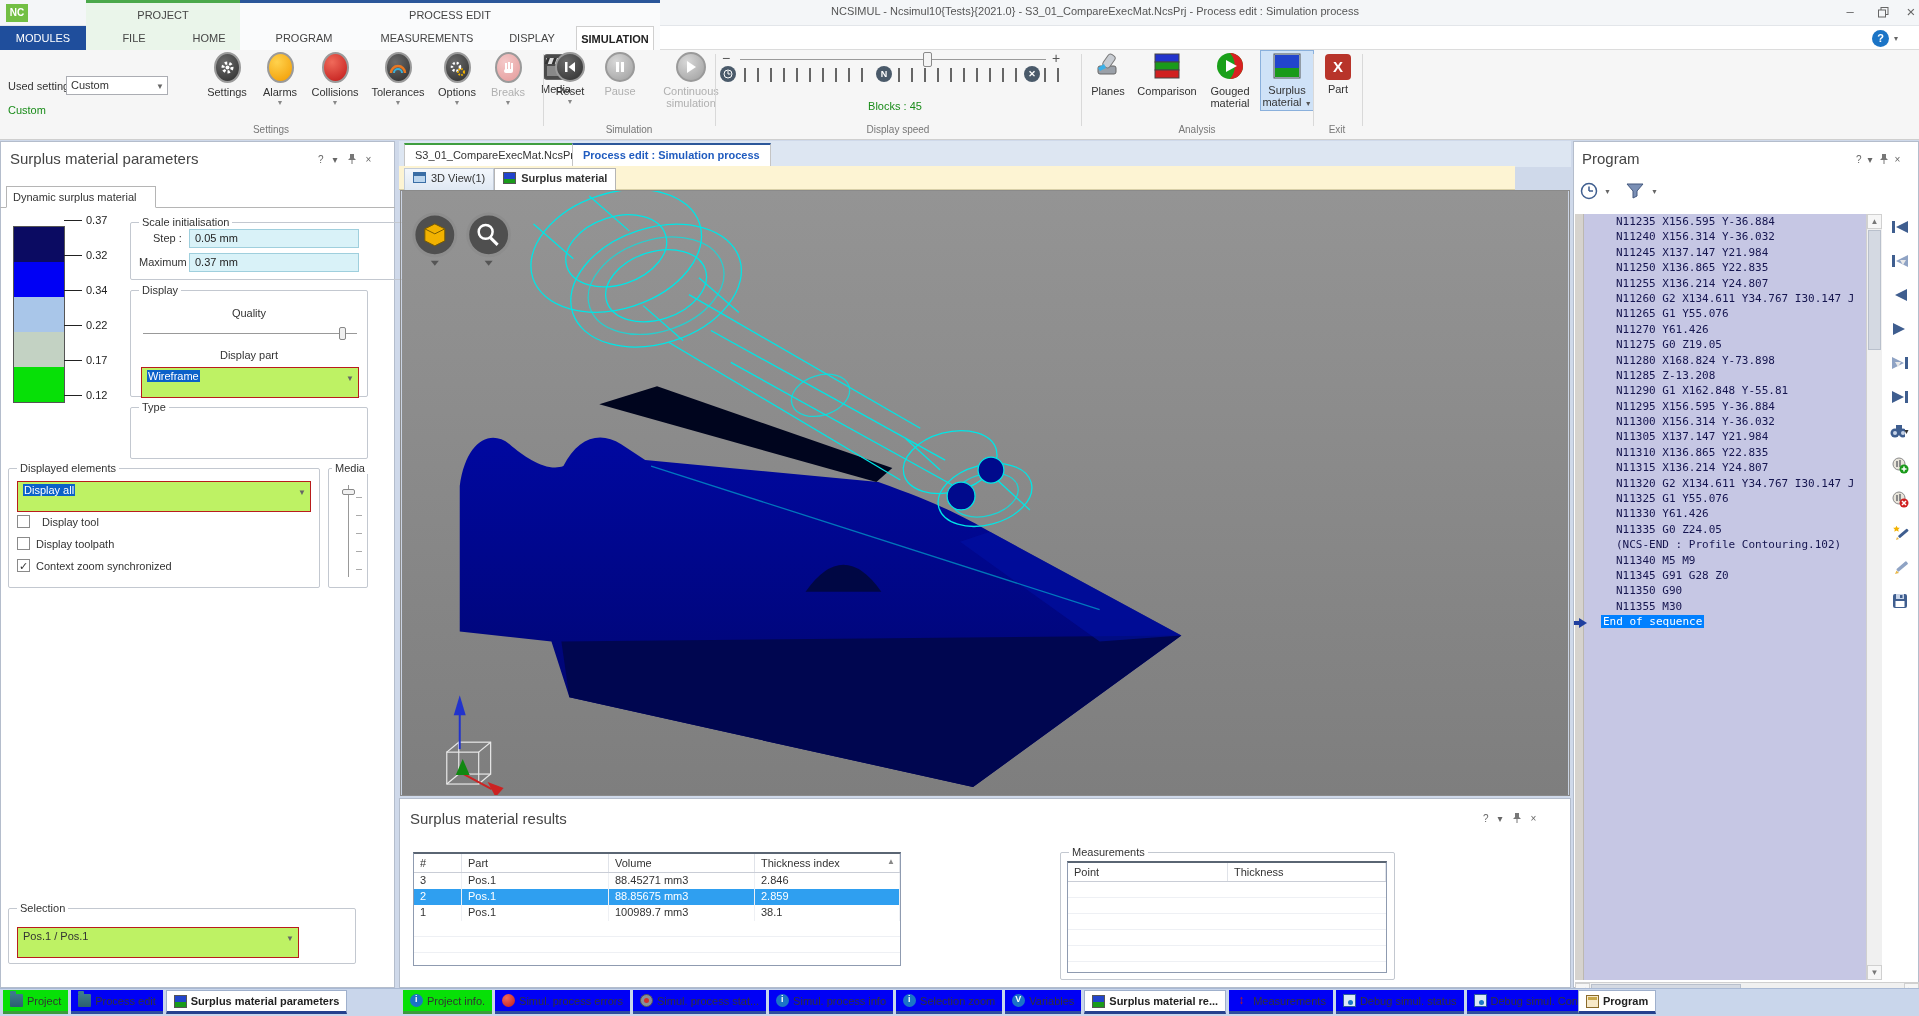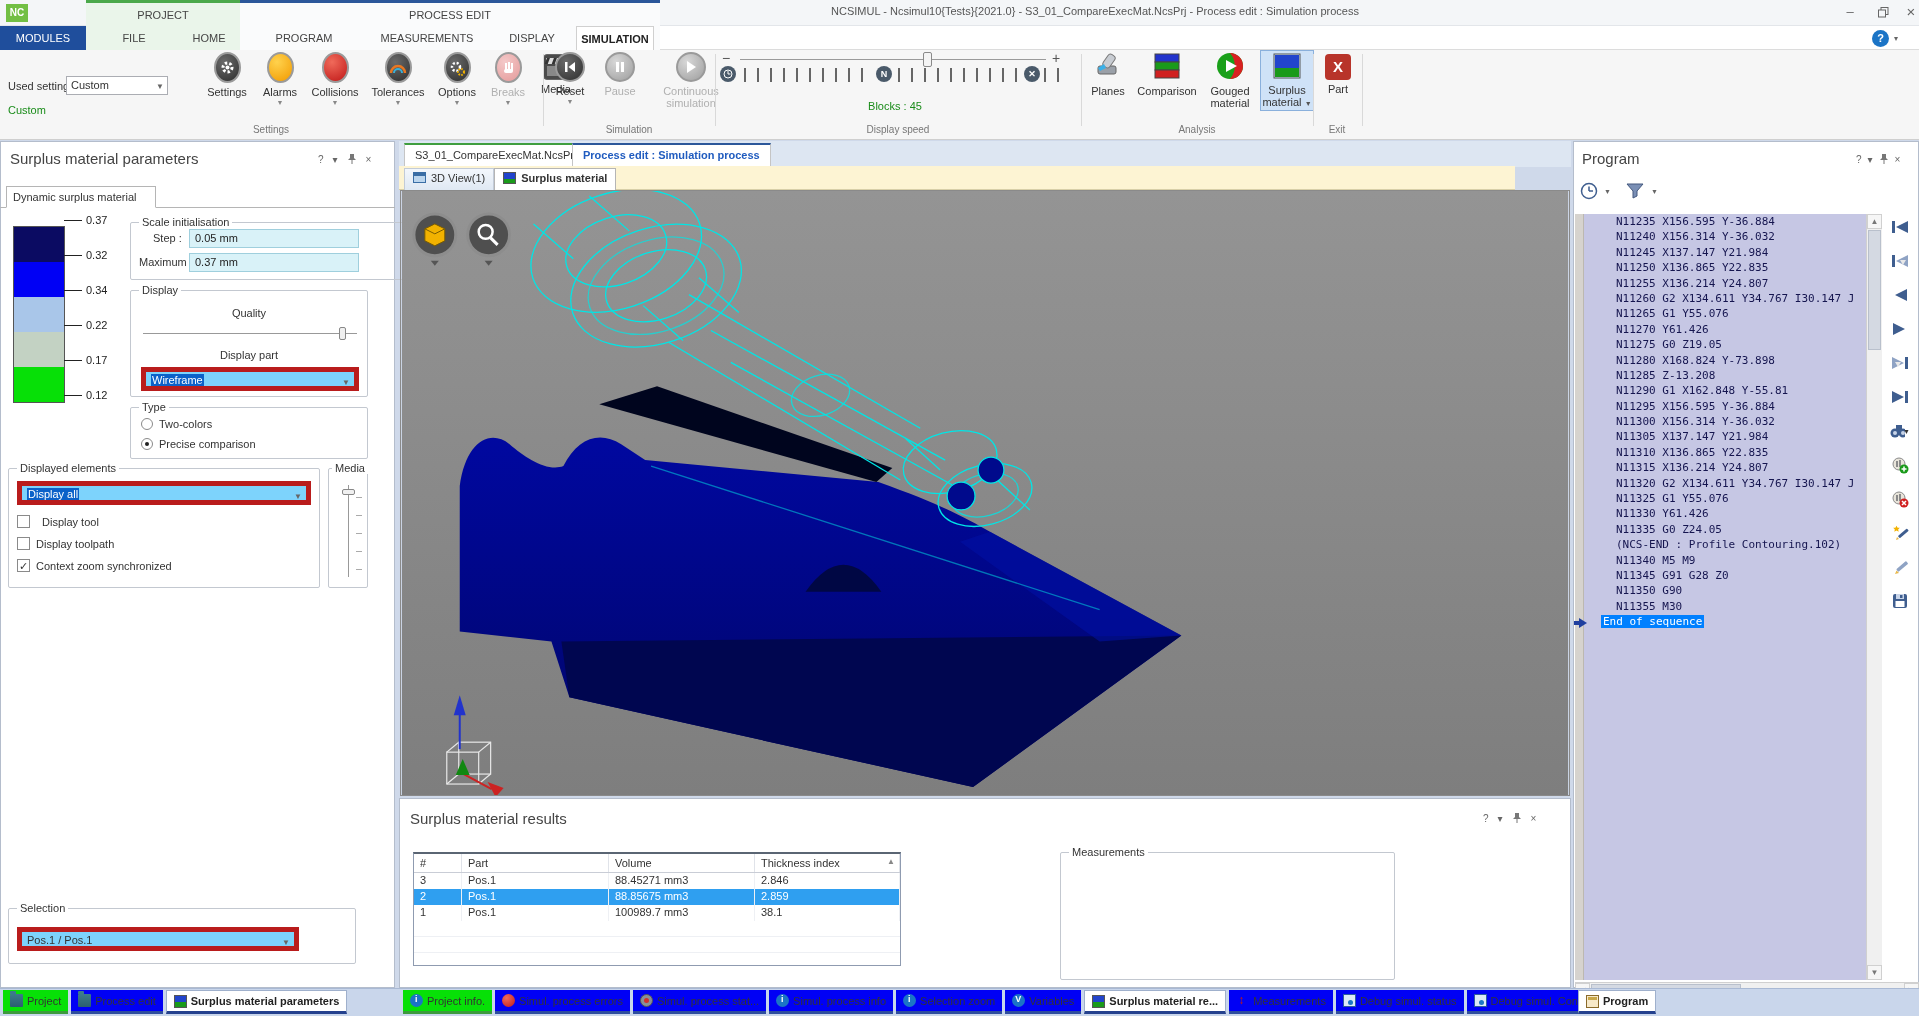--- a/index.html
+++ b/index.html
@@ -53,21 +53,21 @@
   .closeicon{width:26px;height:26px;margin:2px auto 0;background:#b8342a;border-radius:4px;color:#fff;font-weight:bold;font-size:15px;line-height:26px;text-align:center}
   
   .panel{background:#fff;border:1px solid #b4bdcc}
   .ptitle{font-size:15px;color:#444}
   .picons{display:flex;gap:9px;align-items:center;color:#666;font-size:10px}
   .picons span{cursor:default}
   
   .fieldset{position:absolute;border:1px solid #c3c8d0;border-radius:2px}
   .legend{position:absolute;top:-7px;left:8px;background:#fff;padding:0 3px;color:#333}
   .cyaninput{background:#d9f2f8;border:1px solid #9fcfdd;height:19px;padding:2px 5px;font-size:11px;color:#222}
-  .combo{background:#7dd3fc;border:5px solid #b91c1c;height:24px;padding:2px 5px;position:relative;font-size:11px}
+  .combo{background:#bef264;border:1px solid #b91c1c;height:31px;padding:2px 5px;position:relative;font-size:11px}
   .combo .sel{background:#0b61c9;color:#fff;padding:0 1px}
   .combo .arr{position:absolute;right:4px;top:6px;font-size:8px;color:#666}
   .cb-box{width:13px;height:13px;border:1px solid #8a8a8a;background:#fff;font-size:11px;line-height:12px;text-align:center;color:#333}
   .cb-box.checked:before{content:"✓"}
   .rd{width:12px;height:12px;border:1px solid #8a8a8a;border-radius:50%;background:#fff;position:relative}
   .rd.checked:after{content:"";position:absolute;left:3px;top:3px;width:4px;height:4px;border-radius:50%;background:#222}
   .scale-block{width:50px;height:35px}
   .c-navy{background:#0b0b62}.c-blue{background:#0000f5}.c-steel{background:#a9c6e9}.c-sage{background:#c3d2c3}.c-green{background:#07e007}
   .scale-lblrow{height:35px;position:relative}
   .scale-lblrow .tick{position:absolute;left:-20px;top:0;width:18px;height:1px;background:#222}
@@ -396,32 +396,20 @@
   <div class="abs" style="left:208px;top:36px;width:7px;height:13px;background:#f0f0f0;border:1px solid #888;border-radius:2px"></div>
   <div class="abs" style="left:0;top:58px;width:100%;text-align:center">Display part</div>
   <div class="abs combo" style="left:10px;top:76px;width:218px">
     <span class="sel">Wireframe</span>
     <span class="arr">▼</span>
   </div>
 </div>
 
 <div class="fieldset" style="left:130px;top:407px;width:238px;height:52px">
   <span class="legend">Type</span>
-  <div style="padding:10px 0 0 10px;display:flex;flex-direction:column;gap:8px">
-
-      <div style="display:flex;align-items:center;gap:6px">
-        <span class="rd"></span>
-        <span>Two-colors</span>
-      </div>
-
-      <div style="display:flex;align-items:center;gap:6px">
-        <span class="rd checked"></span>
-        <span>Precise comparison</span>
-      </div>
-    </div>
 </div>
 
 <div class="fieldset" style="left:8px;top:468px;width:312px;height:120px">
   <span class="legend">Displayed elements</span>
   <div class="abs combo" style="left:8px;top:12px;width:294px">
     <span class="sel">Display all</span>
     <span class="arr">▼</span>
   </div>
   <div style="position:absolute;left:8px;top:46px;display:flex;flex-direction:column;gap:9px">
 
@@ -594,20 +582,27 @@
         <div class="c" style="width:147px">Pos.1</div>
         <div class="c" style="width:146px">100989.7 mm3</div>
         <div class="c" style="width:145px">38.1</div>
       </div>
     </div>
   <div class="rt-fill" style="height:42px"></div>
 </div>
 
 <div class="fieldset" style="left:1060px;top:852px;width:335px;height:128px;background:#fff">
   <span class="legend">Measurements</span>
+  <div class="rtable abs" style="left:6px;top:8px;width:320px;height:112px">
+    <div class="rt-head">
+      <div class="hc" style="width:160px">Point</div>
+      <div class="hc" style="width:158px">Thickness</div>
+    </div>
+    <div class="rt-fill" style="height:90px"></div>
+  </div>
 </div>
 
 <div class="abs panel" style="left:1573px;top:141px;width:346px;height:847px"></div>
 <div class="abs ptitle" style="left:1582px;top:150px">Program</div>
 <div class="abs picons" style="left:1856px;top:153px;gap:6px">
   <span>?</span>
   <span>▾</span>
   <span class="pinsvg"><svg width="10" height="11">
         <path d="M3,1 h4 v4 l2,2 h-8 l2,-2 z" fill="#777"></path>
         <path d="M5,7 v4" stroke="#777"></path>

